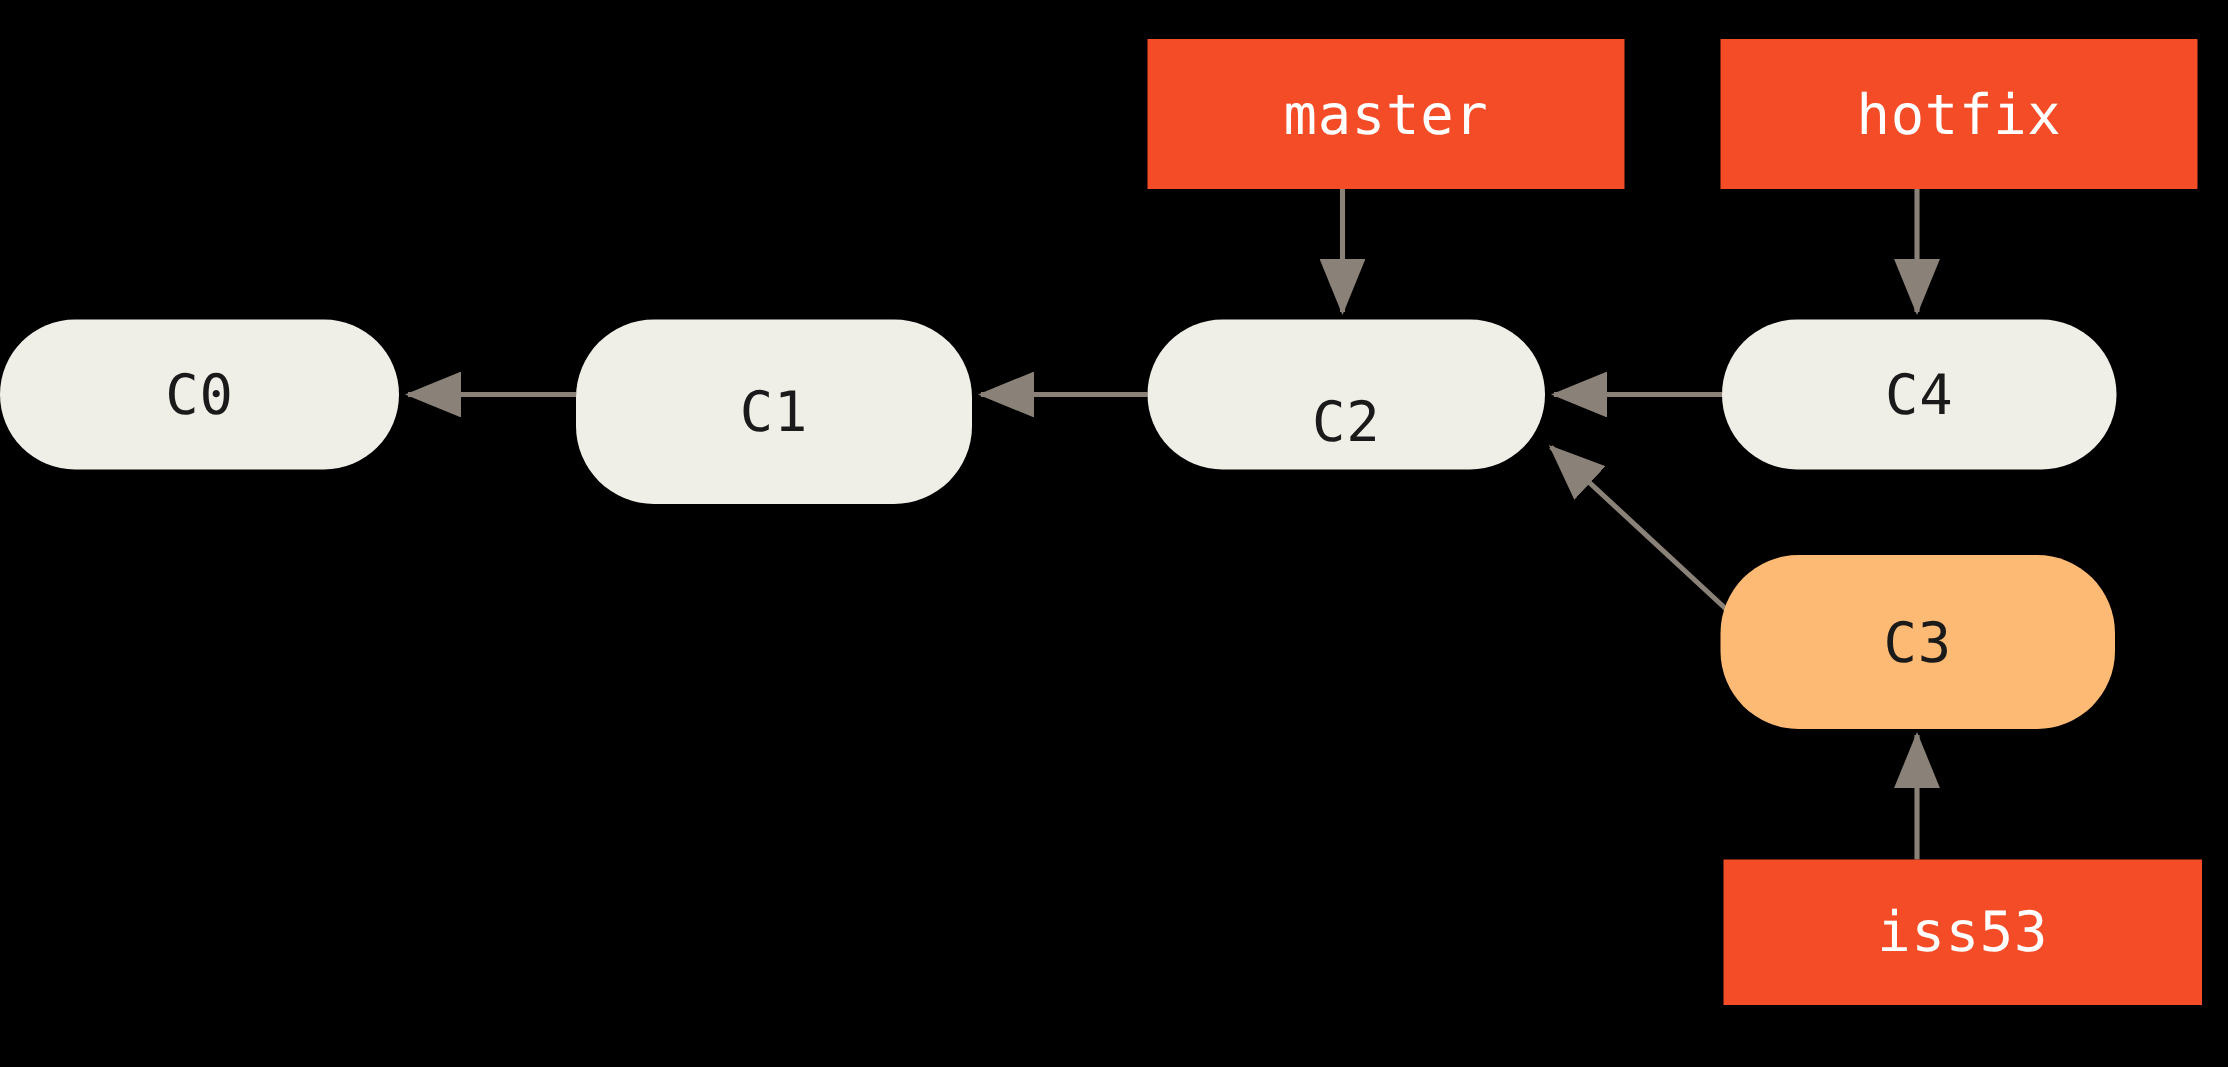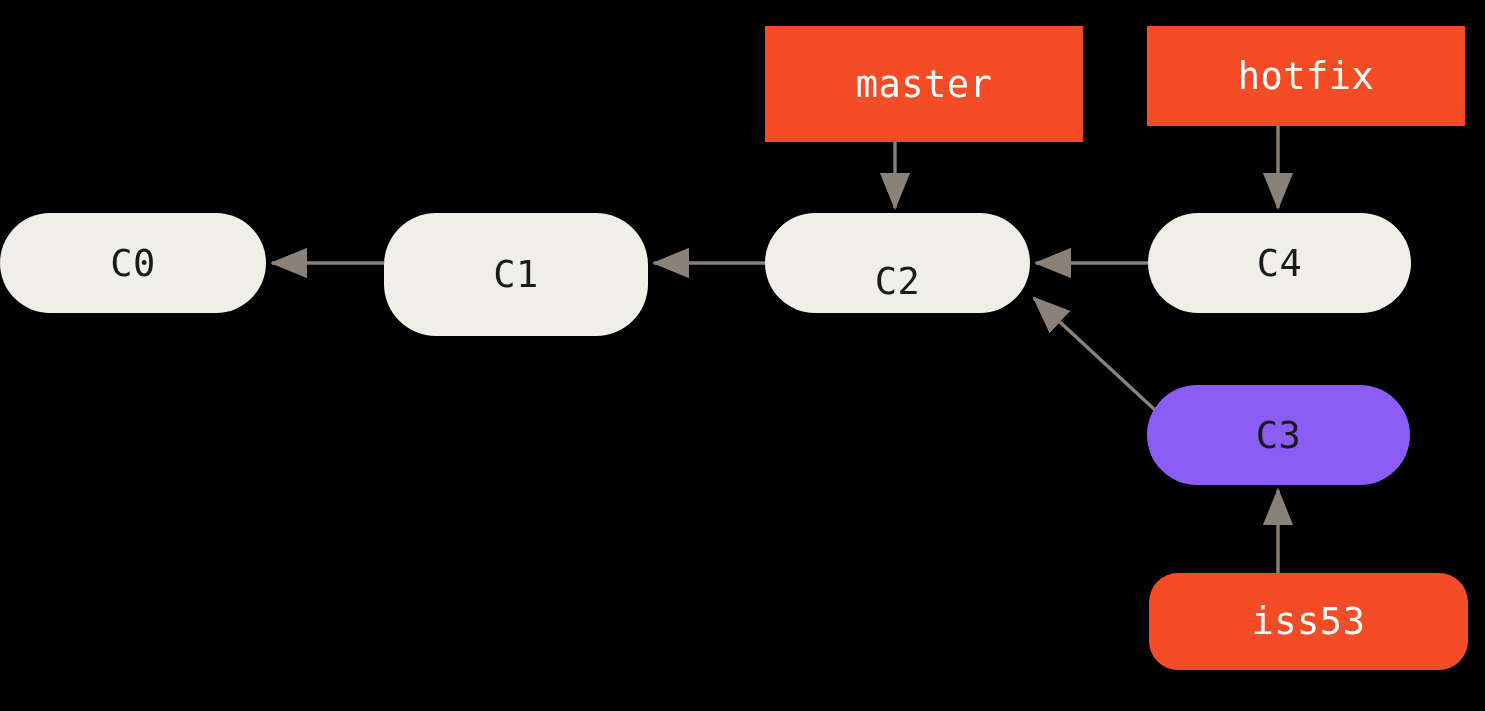--- a/index.html
+++ b/index.html
@@ -96,29 +96,29 @@
   </div>
 
   <div class="commit-node" style="left: 765px; top: 213px; width: 265px; height: 100px; background: rgb(240, 239, 231);">
     <span class="commit-label" style="color: rgb(26, 26, 26); margin-top: 36px;">C2</span>
   </div>
 
   <div class="commit-node" style="left: 1148px; top: 213px; width: 263px; height: 100px; background: rgb(240, 239, 231);">
     <span class="commit-label" style="color: rgb(26, 26, 26);">C4</span>
   </div>
 
-  <div class="commit-node" style="left: 1147px; top: 385px; width: 263px; height: 100px; background: #8b5cf6;">
+  <div class="commit-node" style="left: 1147px; top: 370px; width: 263px; height: 116px; background: #fdba74;">
     <span class="commit-label" style="color: rgb(26, 26, 26);">C3</span>
   </div>
 
-  <div class="branch-box" style="left: 765px; top: 26px; width: 318px; height: 116px; background: rgb(245, 76, 40);">
+  <div class="branch-box" style="left: 765px; top: 26px; width: 318px; height: 100px; background: rgb(245, 76, 40);">
     <span class="branch-label" style="color: rgb(255, 255, 255);">master</span>
   </div>
 
   <div class="branch-box" style="left: 1147px; top: 26px; width: 318px; height: 100px; background: rgb(245, 76, 40);">
     <span class="branch-label" style="color: rgb(255, 255, 255);">hotfix</span>
   </div>
 
-  <div class="branch-box" style="left: 1149px; top: 573px; width: 319px; height: 97px; background: rgb(245, 76, 40); border-radius: 29px;">
+  <div class="branch-box" style="left: 1149px; top: 573px; width: 319px; height: 97px; background: rgb(245, 76, 40);">
     <span class="branch-label" style="color: rgb(255, 255, 255);">iss53</span>
   </div>
 
 </div>
 
 </body></html>

